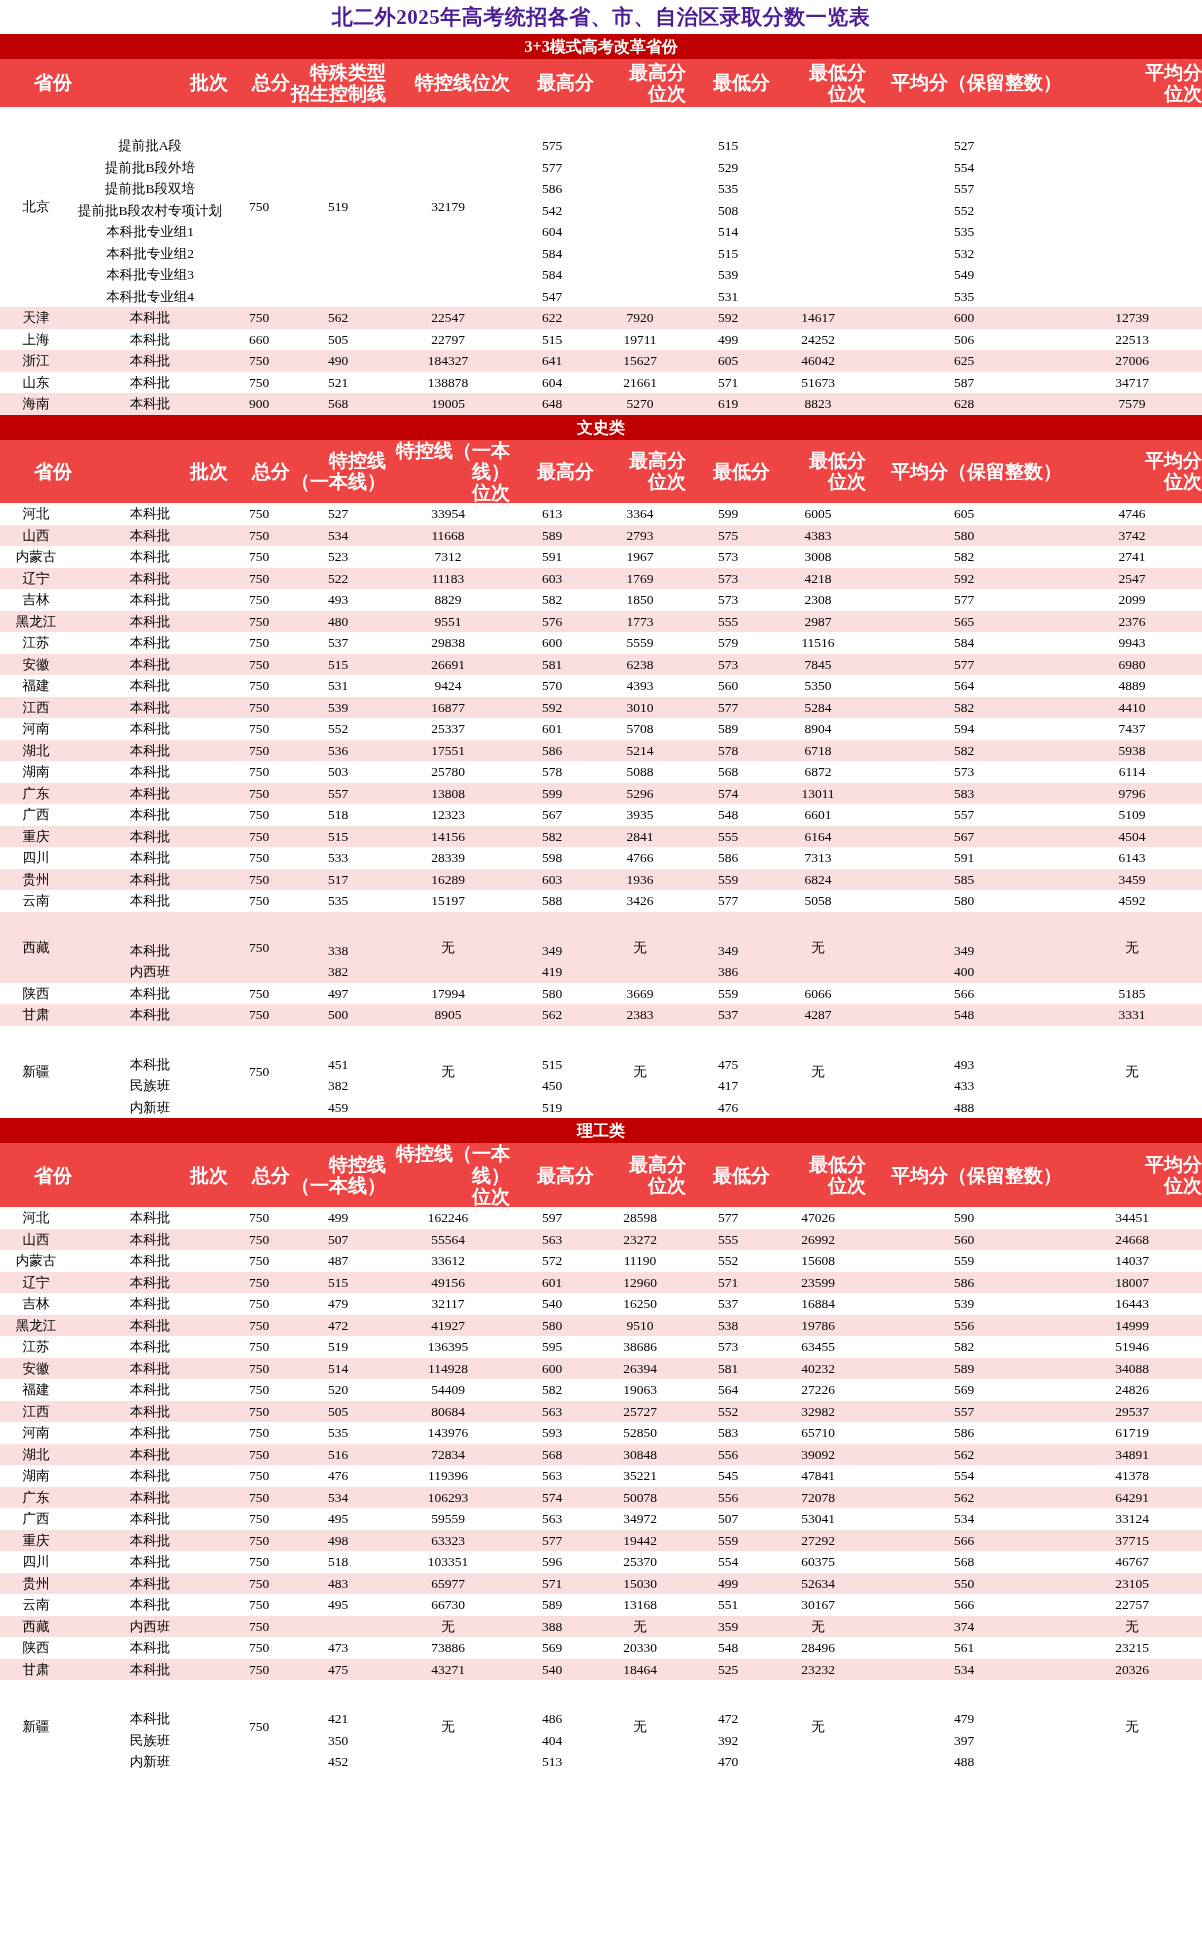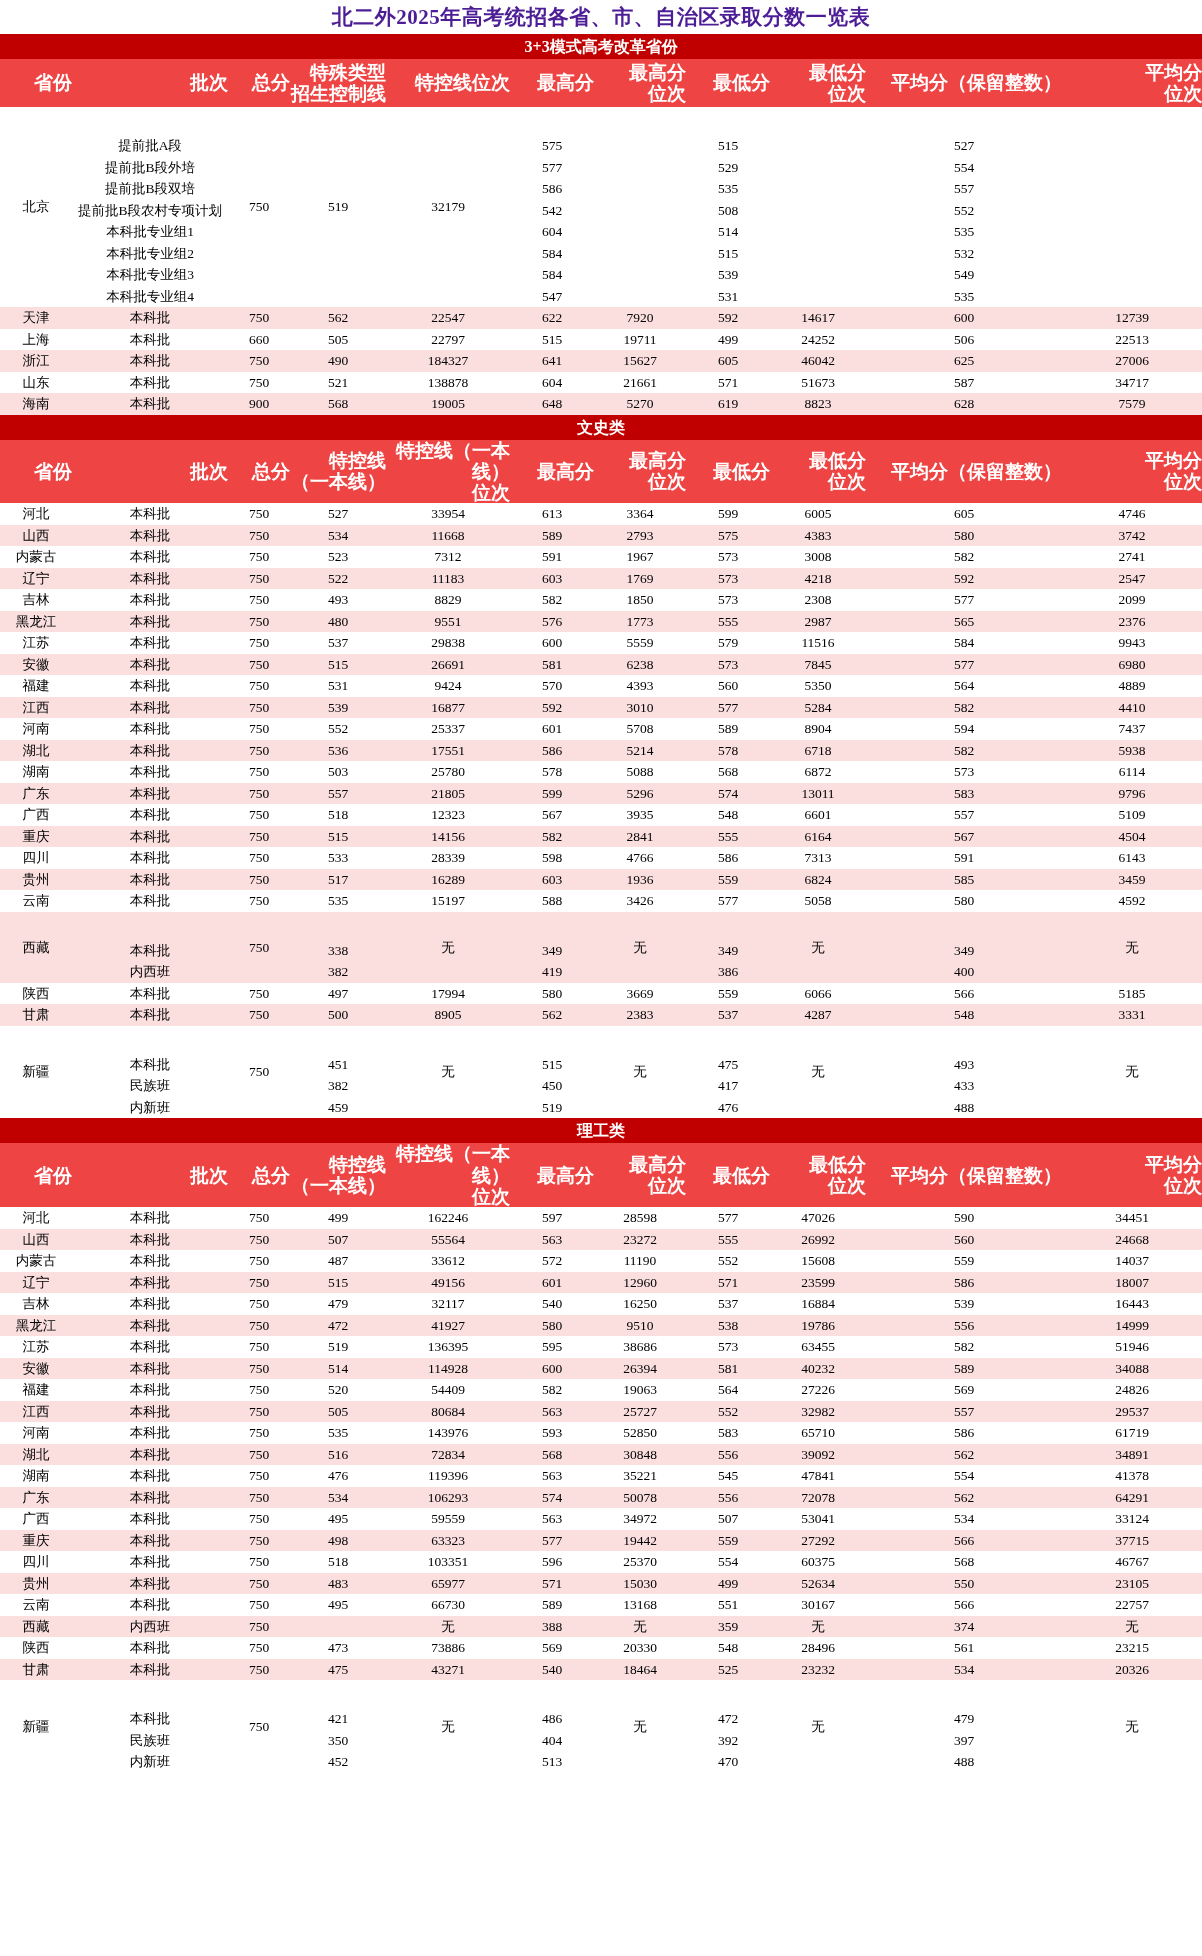--- a/index.html
+++ b/index.html
@@ -582,21 +582,21 @@
             <td>568</td>
             <td>6872</td>
             <td>573</td>
             <td>6114</td>
           </tr>
           <tr class="r alt">
             <td class="prov">广东</td>
             <td class="batch">本科批</td>
             <td>750</td>
             <td>557</td>
-            <td>21805</td>
+            <td>13808</td>
             <td>599</td>
             <td>5296</td>
             <td>574</td>
             <td>13011</td>
             <td>583</td>
             <td>9796</td>
           </tr>
           <tr class="r plain">
             <td class="prov">广西</td>
             <td class="batch">本科批</td>

